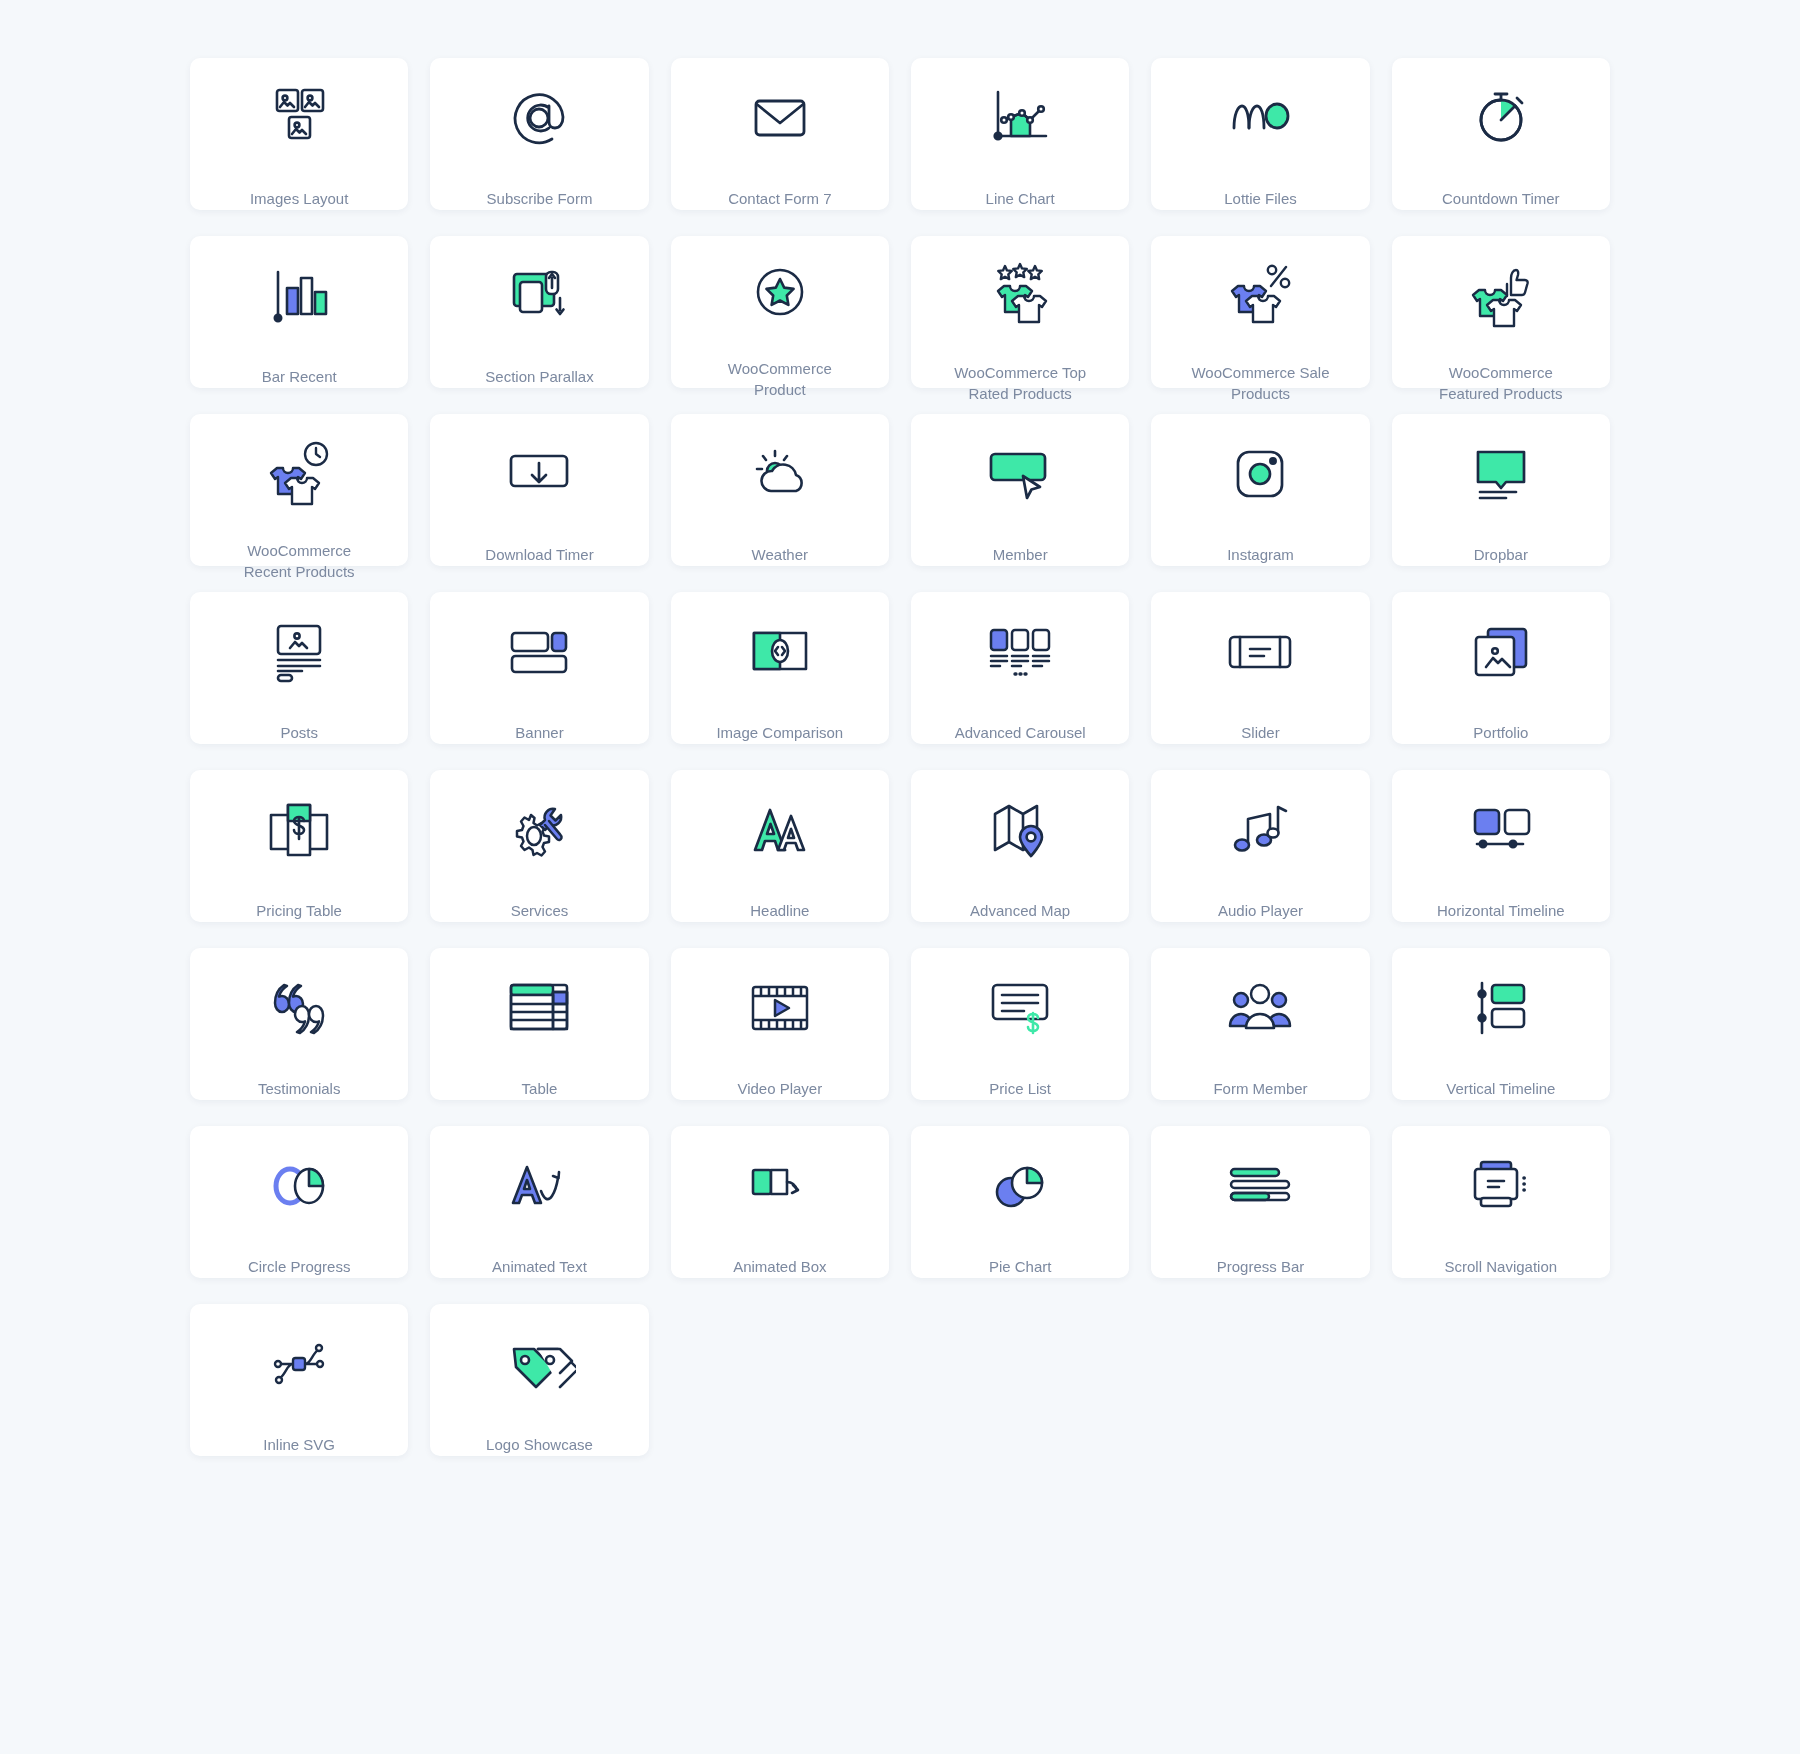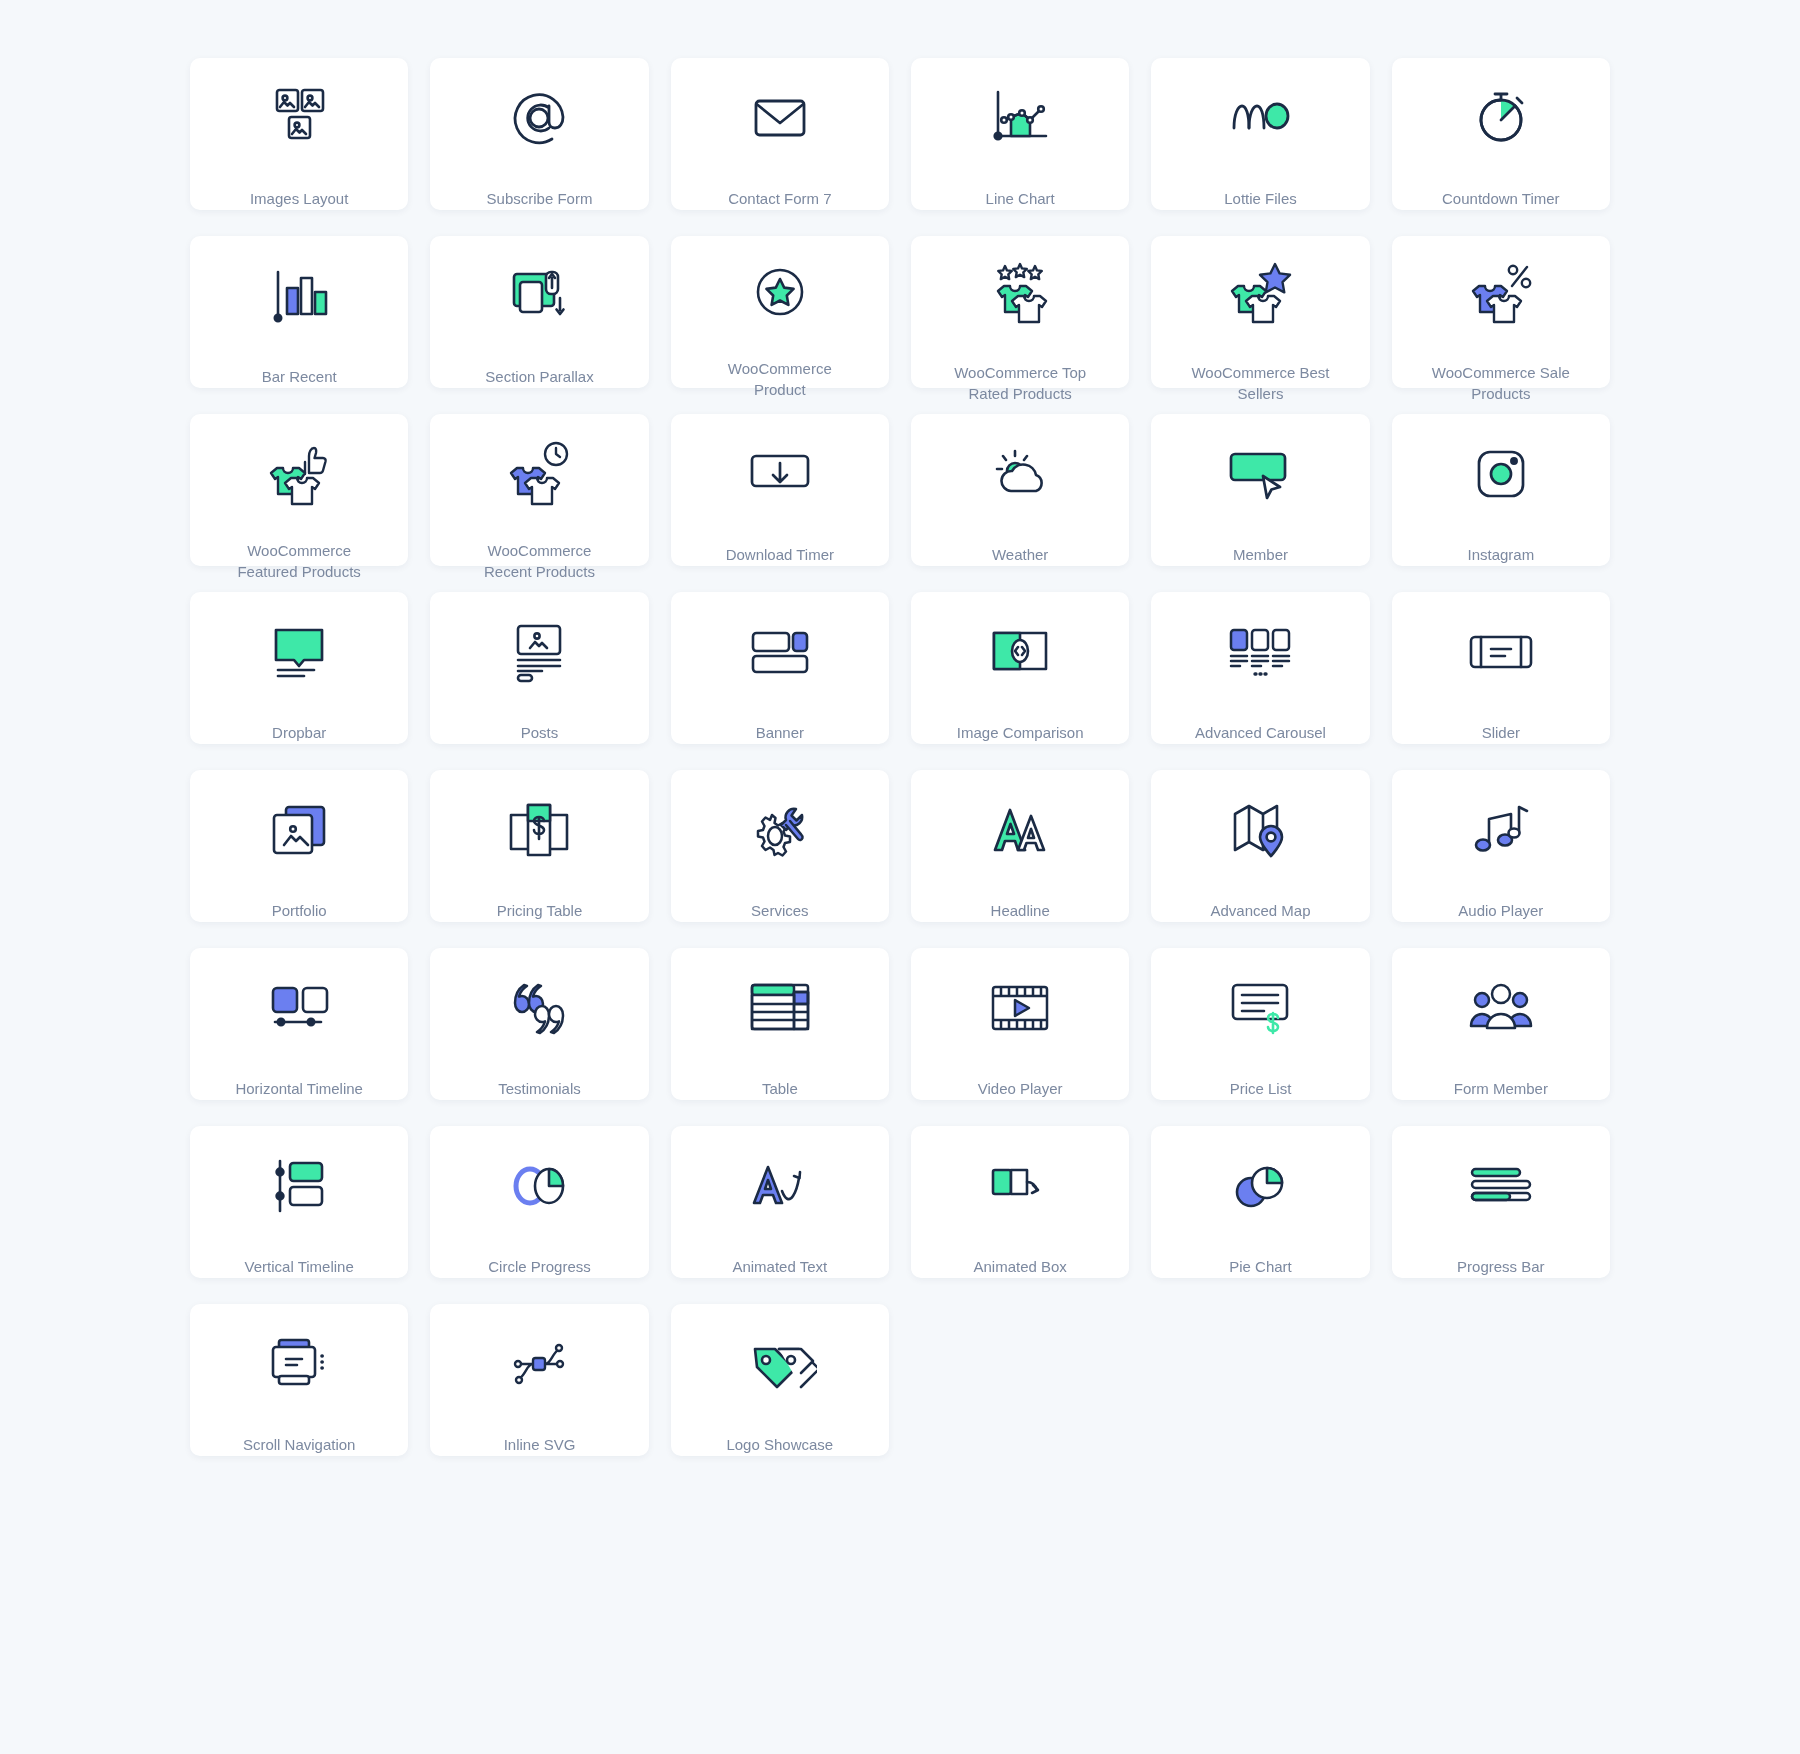--- a/index.html
+++ b/index.html
@@ -195,32 +195,20 @@
 <path d="M34 36h6a5 5 0 0 0 10 0h6l6 5-4 6-3-2v17H35V45l-3 2-4-6z" fill="#fff"></path>
             </g>
           </svg>
         </div>
         <div class="label">WooCommerce Top Rated Products</div>
       </div>
       <div class="card">
         <div class="icon-wrap">
           <svg width="72" height="68" viewBox="0 0 72 68">
             <g fill="none" stroke="#1b2b45" stroke-width="2.4" stroke-linejoin="round">
-<path d="M51 4l4.6 9.4 10.4 1.4-7.5 7.3 1.8 10.3L51 27.5l-9.3 4.9 1.8-10.3-7.5-7.3 10.4-1.4z" fill="#6b7ff0"></path>
-<path d="M14 26h6a5 5 0 0 0 10 0h6l6 5-4 6-3-2v17H15V35l-3 2-4-6z" fill="#3ee8a8"></path>
-<path d="M28 36h6a5 5 0 0 0 10 0h6l6 5-4 6-3-2v17H29V45l-3 2-4-6z" fill="#fff"></path>
-            </g>
-          </svg>
-        </div>
-        <div class="label">WooCommerce Best Sellers</div>
-      </div>
-      <div class="card">
-        <div class="icon-wrap">
-          <svg width="72" height="68" viewBox="0 0 72 68">
-            <g fill="none" stroke="#1b2b45" stroke-width="2.4" stroke-linejoin="round">
 <circle cx="48" cy="10" r="4.2"></circle>
               <circle cx="61" cy="23" r="4.2"></circle>
               <path d="M62 7L47 26" stroke-linecap="round"></path>
 <path d="M14 26h6a5 5 0 0 0 10 0h6l6 5-4 6-3-2v17H15V35l-3 2-4-6z" fill="#6b7ff0"></path>
 <path d="M28 36h6a5 5 0 0 0 10 0h6l6 5-4 6-3-2v17H29V45l-3 2-4-6z" fill="#fff"></path>
             </g>
           </svg>
         </div>
         <div class="label">WooCommerce Sale Products</div>
       </div>

